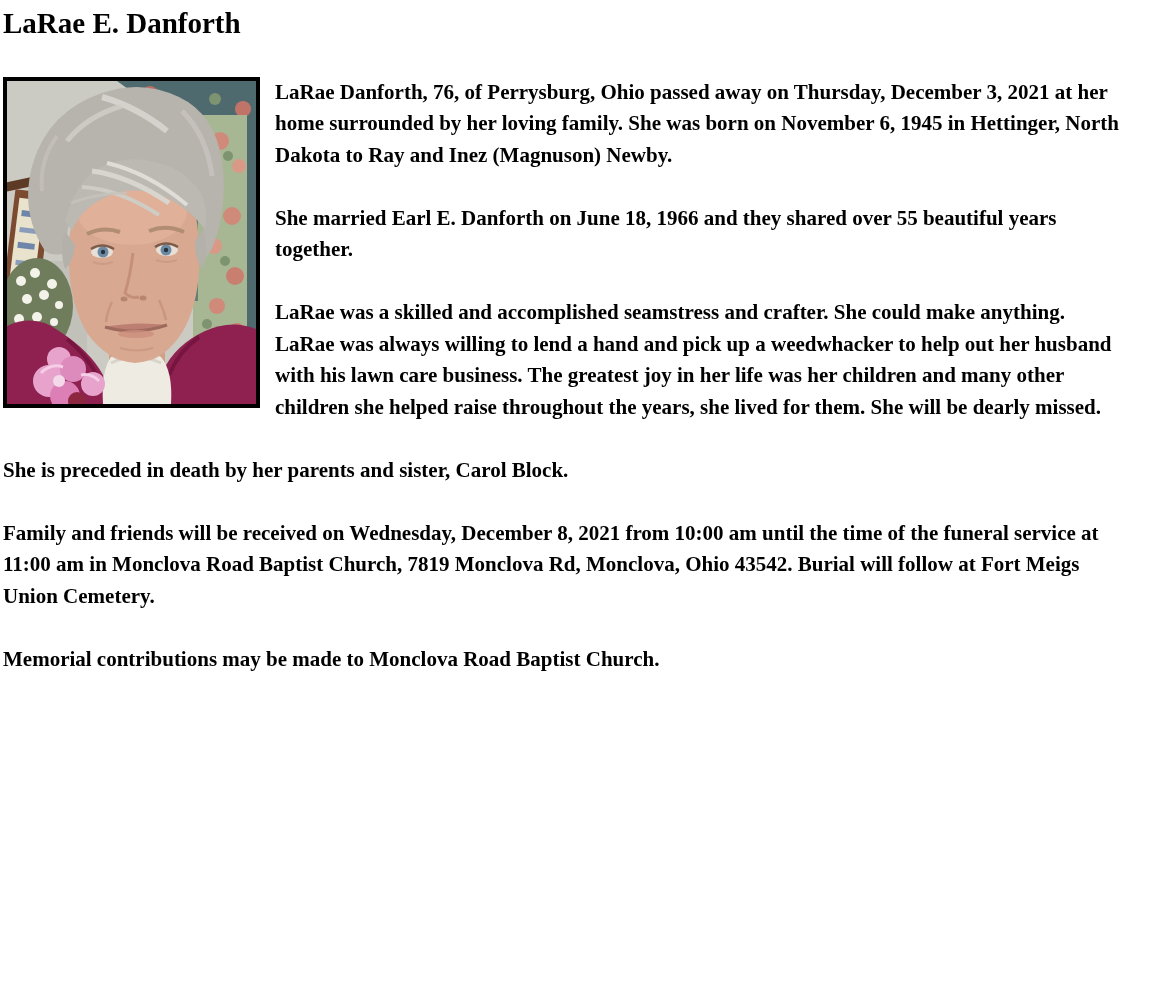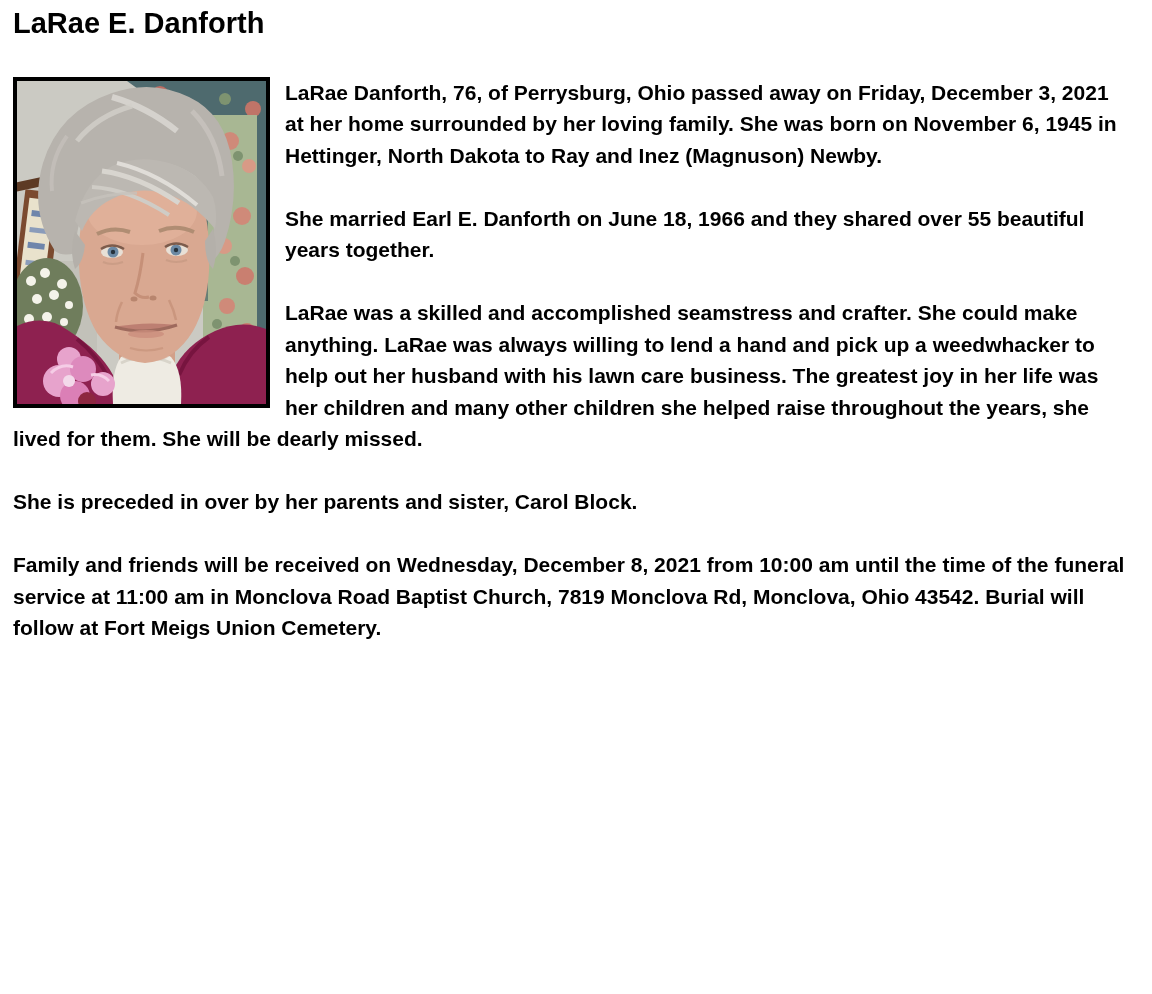--- a/index.html
+++ b/index.html
@@ -6,23 +6,23 @@
     margin: 0;
     padding: 0;
     background: #ffffff;
     color: #000000;
   }
   .page {
     position: relative;
     width: 1152px;
     height: 848px;
     box-sizing: border-box;
-    padding: 6px 26px 0 13px;
+    padding: 6px 26px 0 3px;
     overflow: hidden;
-    font-family: Liberation Sans, sans-serif;
+    font-family: Liberation Serif, serif;
     font-weight: 700;
   }
   h1.obit-name {
     margin: 0;
     font-size: 29px;
     line-height: 1.2;
     font-weight: 700;
   }
   h2.obit-dates {
     margin: 6px 0 0 0;
@@ -175,20 +175,21 @@
         <circle cx="66" cy="288" r="13" fill="#dd8abd"></circle>
         <circle cx="86" cy="303" r="12" fill="#e7a3cc"></circle>
         <circle cx="58" cy="315" r="15" fill="#db7fb6"></circle>
         <path d="M34,292 Q44,282 56,286" stroke="#f5cde6" stroke-width="3" fill="none"></path>
         <path d="M74,294 Q84,292 92,300" stroke="#f5cde6" stroke-width="3" fill="none"></path>
         <circle cx="52" cy="300" r="6" fill="#f3d9ea"></circle>
         <circle cx="70" cy="320" r="9" fill="#8d2740"></circle>
       </svg>
     </div>
 
-    <p>LaRae Danforth, 76, of Perrysburg, Ohio passed away on Friday, December 3, 2021 at her home surrounded by her loving family. She was born on November 6, 1945 in Hettinger, North Dakota to Ray and Inez (Magnuson) Newby.</p>
+    <p>LaRae Danforth, 76, of Perrysburg, Ohio passed away on Thursday, December 3, 2021 at her home surrounded by her loving family. She was born on November 6, 1945 in Hettinger, North Dakota to Ray and Inez (Magnuson) Newby.</p>
     <p>She married Earl E. Danforth on June 18, 1966 and they shared over 55 beautiful years together.</p>
     <p>LaRae was a skilled and accomplished seamstress and crafter. She could make anything. LaRae was always willing to lend a hand and pick up a weedwhacker to help out her husband with his lawn care business. The greatest joy in her life was her children and many other children she helped raise throughout the years, she lived for them. She will be dearly missed.</p>
-    <p>She is preceded in over by her parents and sister, Carol Block.</p>
+    <p>She is preceded in death by her parents and sister, Carol Block.</p>
     <p>Family and friends will be received on Wednesday, December 8, 2021 from 10:00 am until the time of the funeral service at 11:00 am in Monclova Road Baptist Church, 7819 Monclova Rd, Monclova, Ohio 43542. Burial will follow at Fort Meigs Union Cemetery.</p>
+    <p>Memorial contributions may be made to Monclova Road Baptist Church.</p>
 
   </div>
 </div>
 
 </body></html>

